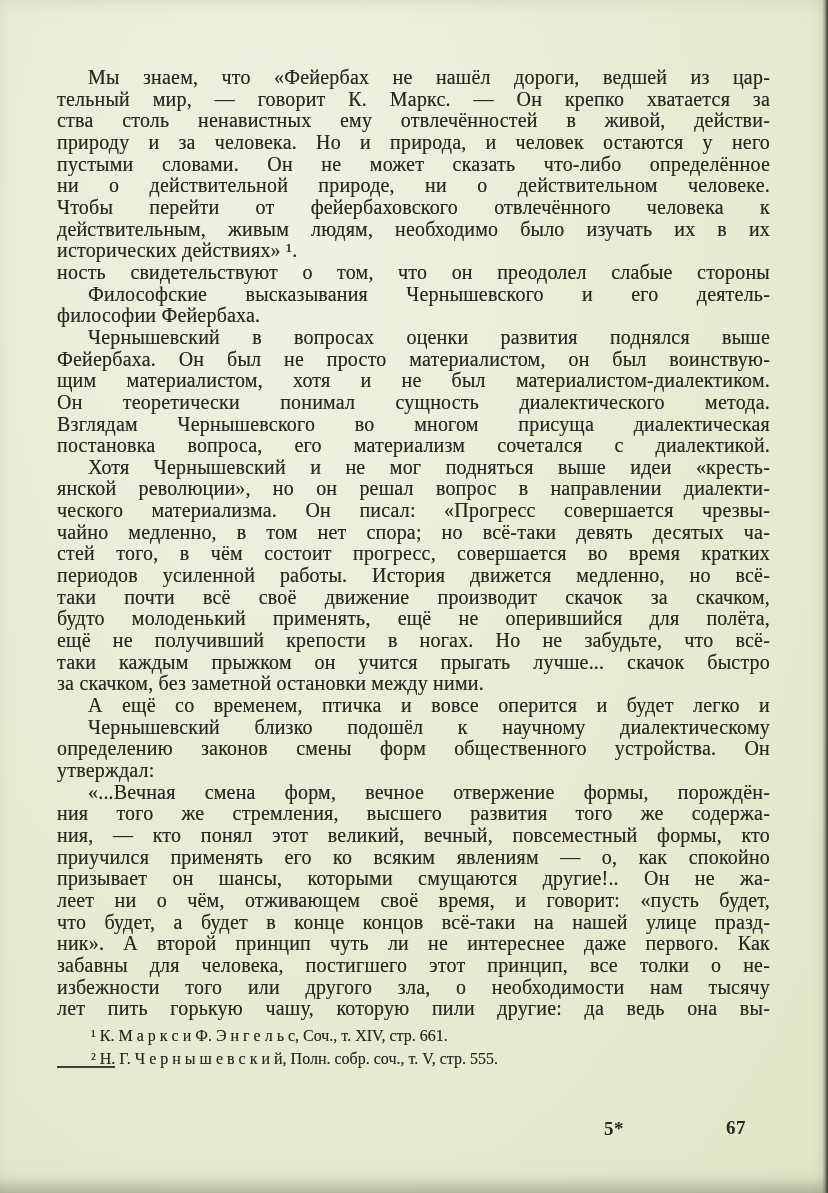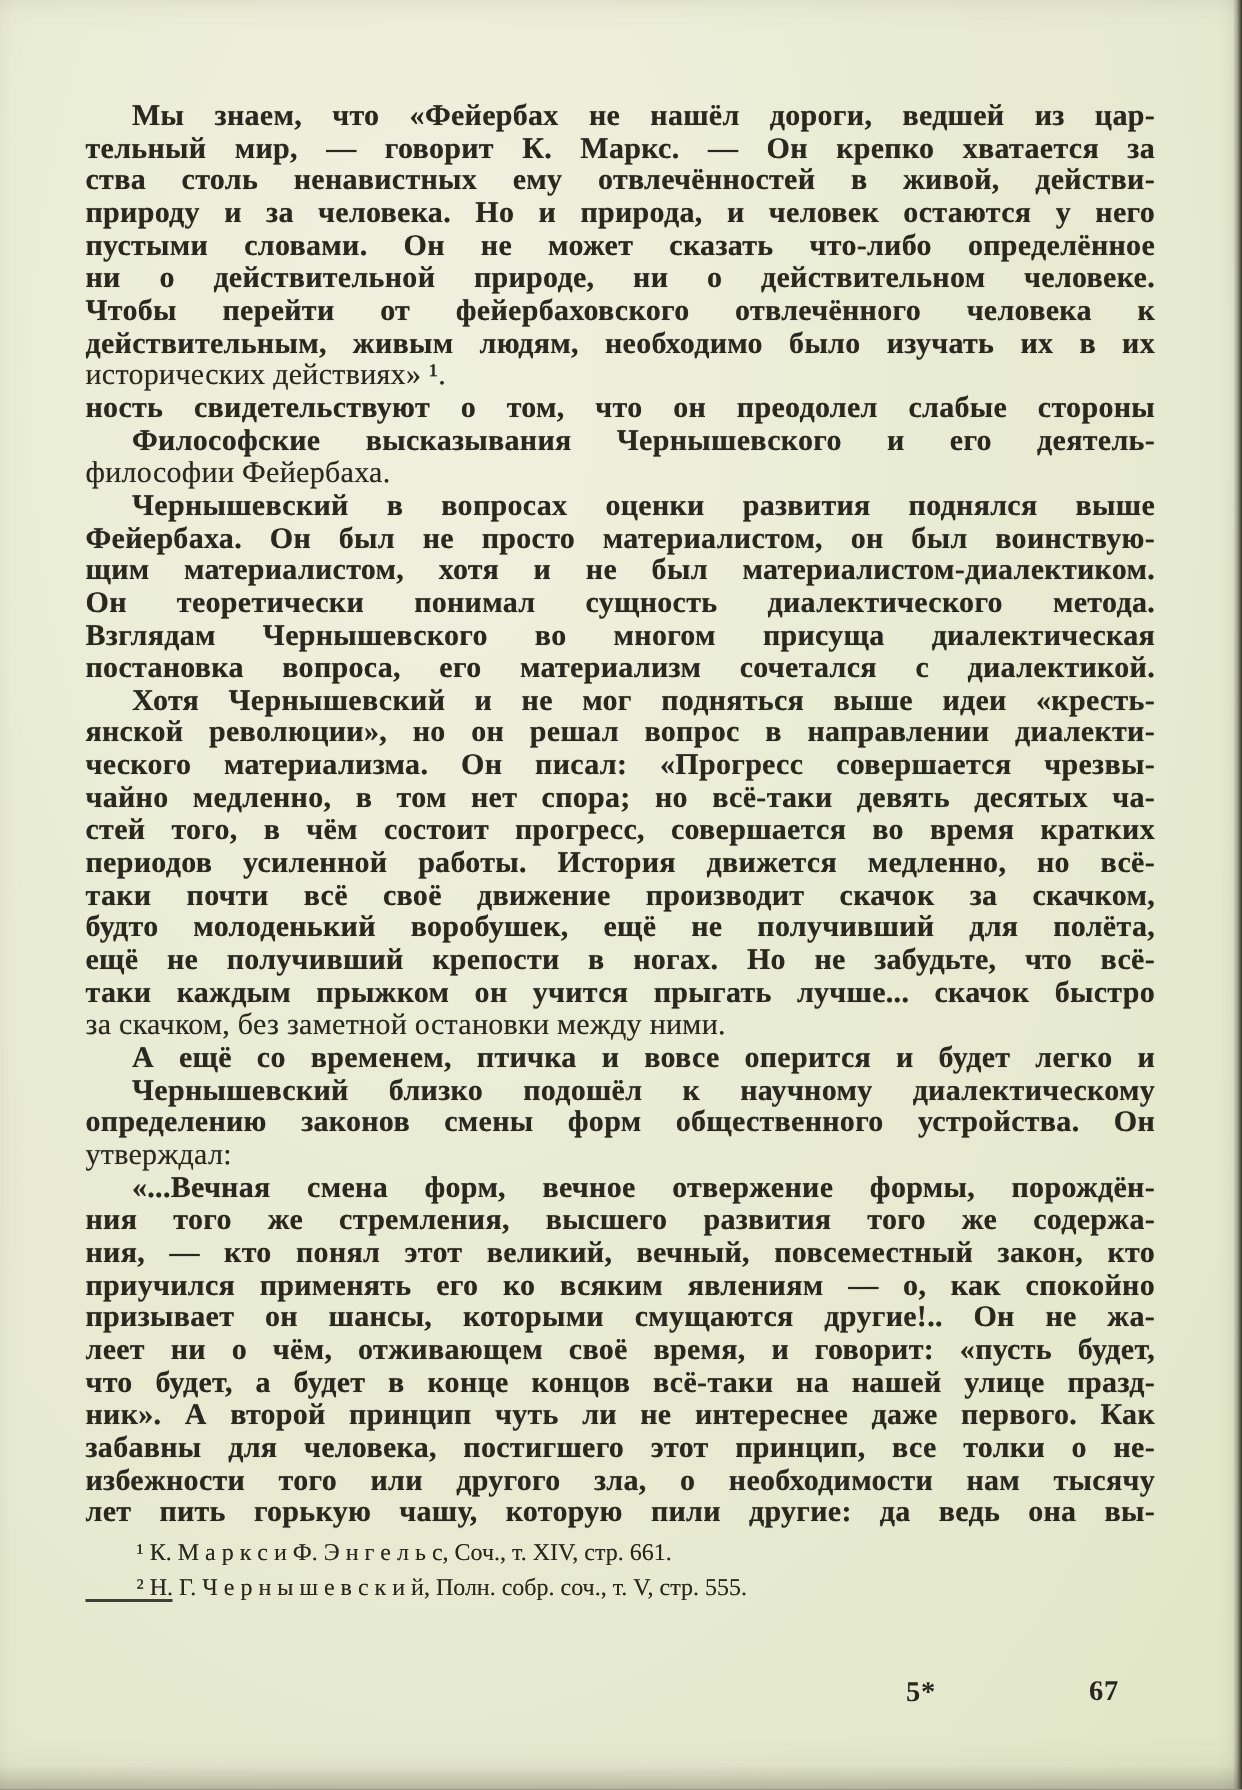--- a/index.html
+++ b/index.html
@@ -31,21 +31,21 @@
     position: absolute;
     left: 57px; top: 67px;
     width: 713px;
     font-size: 20px;
     line-height: 21.65px;
     letter-spacing: 0.2px;
     text-shadow: 0 0 0.5px rgba(41,40,31,0.55);
   }
   .paragraph { margin: 0; }
   .line { text-align: justify; text-align-last: left; white-space: normal; }
-  .line.just { text-align-last: justify; font-weight: bold; }
+  .line.just { text-align-last: justify; }
   .line.indent { text-indent: 31px; }
   .footnote-rule {
     position: absolute;
     left: 57px; top: 1066px;
     width: 58px; height: 2px;
     background: #403f36;
   }
   .footnotes {
     position: absolute;
     left: 57px; top: 1025px;
@@ -95,37 +95,37 @@
         <div class="line just">постановка вопроса, его материализм сочетался с диалектикой.</div>
       </div>
       <div class="paragraph">
         <div class="line indent just">Хотя Чернышевский и не мог подняться выше идеи «кресть-</div>
         <div class="line just">янской революции», но он решал вопрос в направлении диалекти-</div>
         <div class="line just">ческого материализма. Он писал: «Прогресс совершается чрезвы-</div>
         <div class="line just">чайно медленно, в том нет спора; но всё-таки девять десятых ча-</div>
         <div class="line just">стей того, в чём состоит прогресс, совершается во время кратких</div>
         <div class="line just">периодов усиленной работы. История движется медленно, но всё-</div>
         <div class="line just">таки почти всё своё движение производит скачок за скачком,</div>
-        <div class="line just">будто молоденький воробушек, ещё не получивший для полёта,</div>
+        <div class="line just">будто молоденький применять, ещё не оперившийся для полёта,</div>
         <div class="line just">ещё не получивший крепости в ногах. Но не забудьте, что всё-</div>
         <div class="line just">таки каждым прыжком он учится прыгать лучше... скачок быстро</div>
         <div class="line">за скачком, без заметной остановки между ними.</div>
       </div>
       <div class="paragraph">
         <div class="line indent just">А ещё со временем, птичка и вовсе оперится и будет легко и</div>
       </div>
       <div class="paragraph">
         <div class="line indent just">Чернышевский близко подошёл к научному диалектическому</div>
         <div class="line just">определению законов смены форм общественного устройства. Он</div>
         <div class="line">утверждал:</div>
       </div>
       <div class="paragraph">
         <div class="line indent just">«...Вечная смена форм, вечное отвержение формы, порождён-</div>
         <div class="line just">ния того же стремления, высшего развития того же содержа-</div>
-        <div class="line just">ния, — кто понял этот великий, вечный, повсеместный закон, кто</div>
+        <div class="line just">ния, — кто понял этот великий, вечный, повсеместный формы, кто</div>
         <div class="line just">приучился применять его ко всяким явлениям — о, как спокойно</div>
         <div class="line just">призывает он шансы, которыми смущаются другие!.. Он не жа-</div>
         <div class="line just">леет ни о чём, отживающем своё время, и говорит: «пусть будет,</div>
         <div class="line just">что будет, а будет в конце концов всё-таки на нашей улице празд-</div>
         <div class="line just">ник». А второй принцип чуть ли не интереснее даже первого. Как</div>
         <div class="line just">забавны для человека, постигшего этот принцип, все толки о не-</div>
         <div class="line just">избежности того или другого зла, о необходимости нам тысячу</div>
         <div class="line just">лет пить горькую чашу, которую пили другие: да ведь она вы-</div>
       </div>
     </div>

